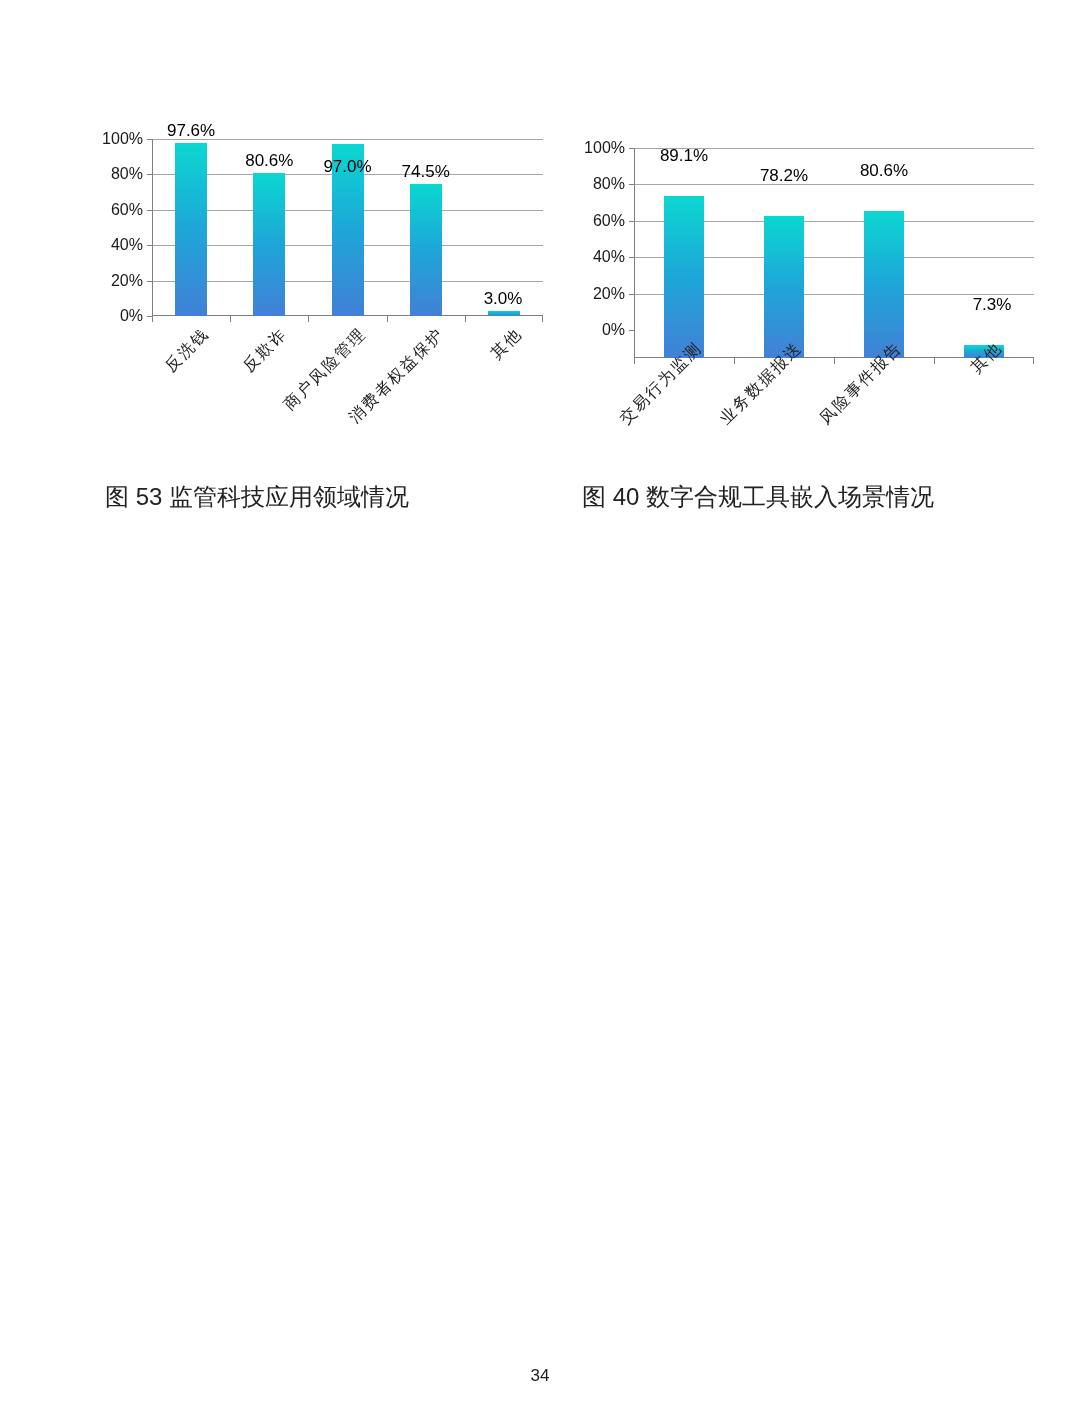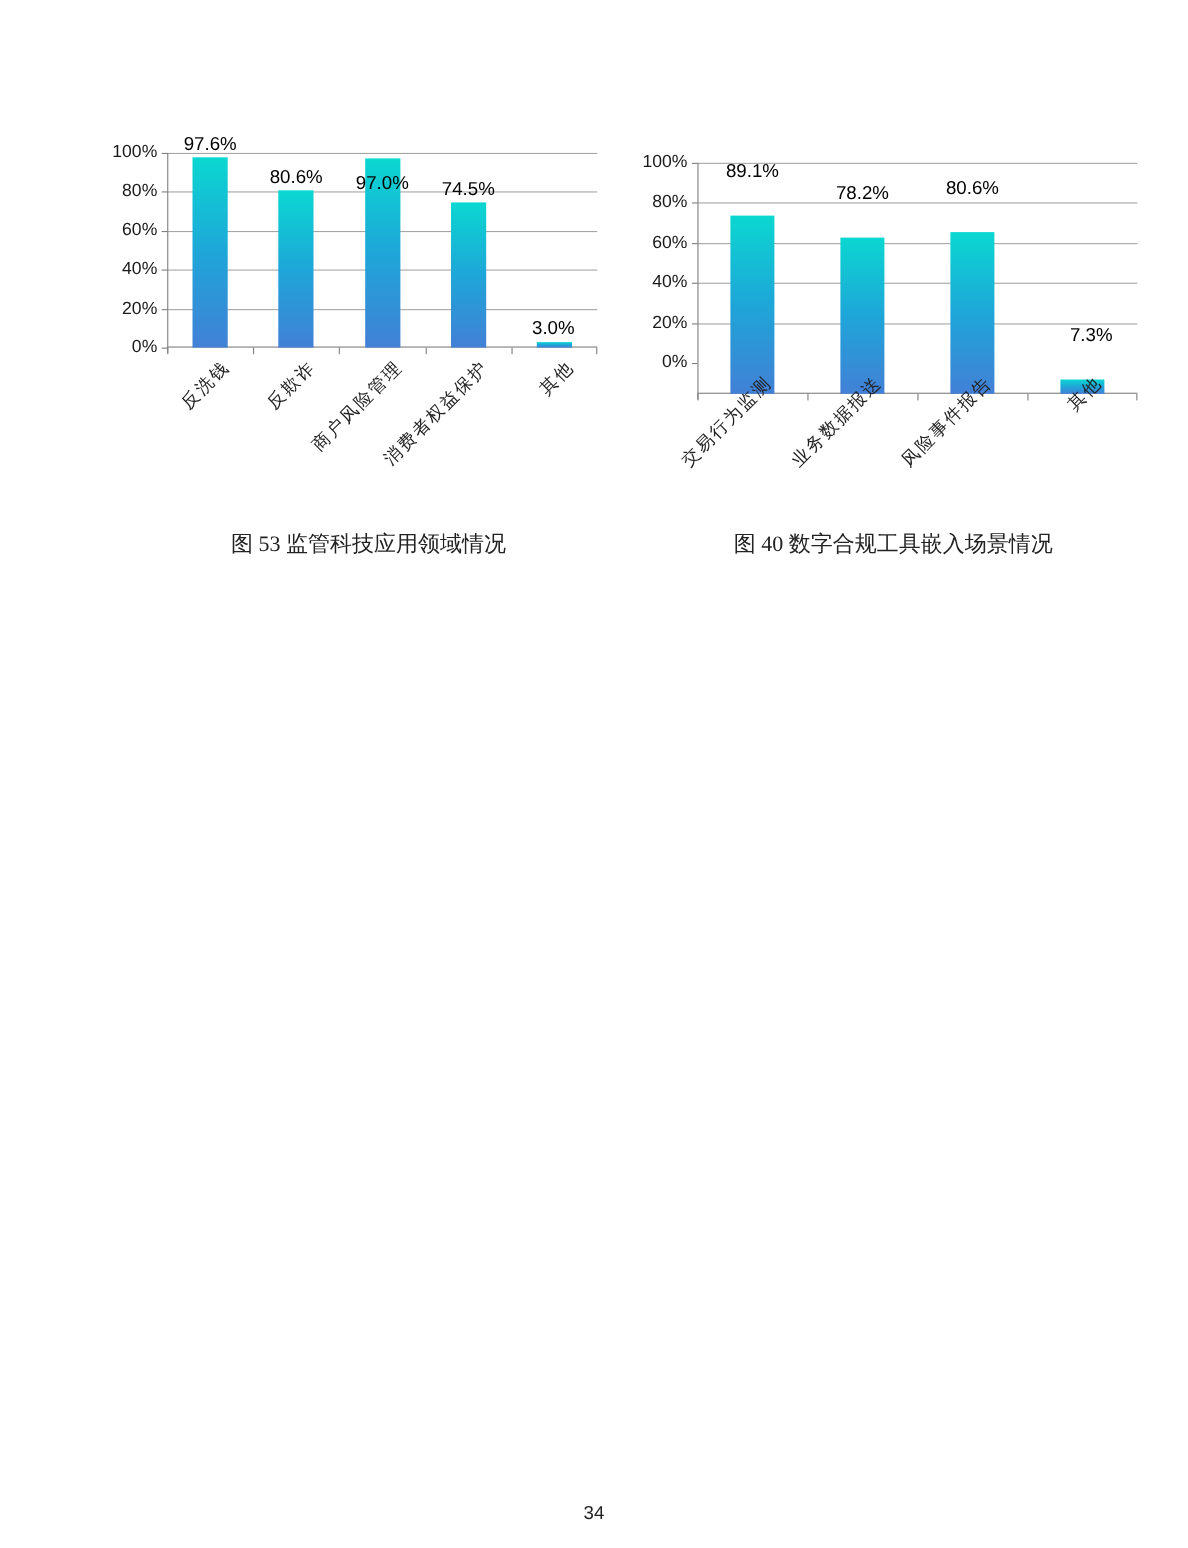--- a/index.html
+++ b/index.html
@@ -17,22 +17,22 @@
   .ytick-label{position:absolute;left:0;text-align:right;font-size:16px;line-height:16px;
                transform:translateY(-50%);color:#1a1a1a;}
   .bar{position:absolute;bottom:0;}
   .bar-value{position:absolute;font-size:17px;line-height:18px;white-space:nowrap;
              transform:translateX(-50%);color:#000000;}
   .cat-label{position:absolute;white-space:nowrap;font-family:"Liberation Serif",serif;
              font-size:16px;letter-spacing:2px;color:#222;
              transform-origin:top right;transform:rotate(-45deg);}
 
   
-  .figure-caption{position:absolute;top:481px;width:460px;text-align:center;
-                  font-family:Liberation Serif, serif;font-size:20px;color:#222;}
+  .figure-caption{position:absolute;top:481px;width:460px;text-align:left;
+                  font-family:Liberation Sans, sans-serif;font-size:24px;color:#222;}
   .cap-0{left:105px;}
   .cap-1{left:582px;}
 
   
   .body-text{position:absolute;left:146px;top:572px;width:813px;
              font-family:"Liberation Serif",serif;font-size:30px;line-height:55px;
              letter-spacing:2.5px;text-align:justify;color:#111;}
   .body-text p{margin:0;text-indent:2em;}
   .lead{font-weight:bold;letter-spacing:2.5px;}
 

